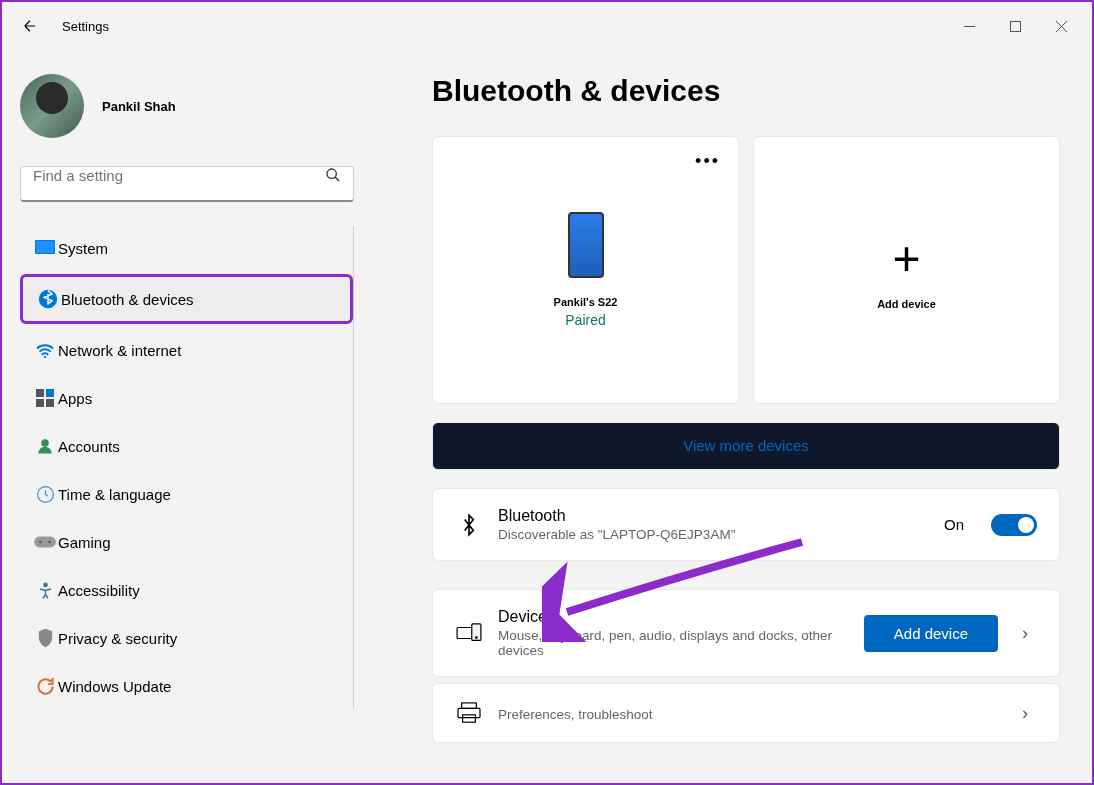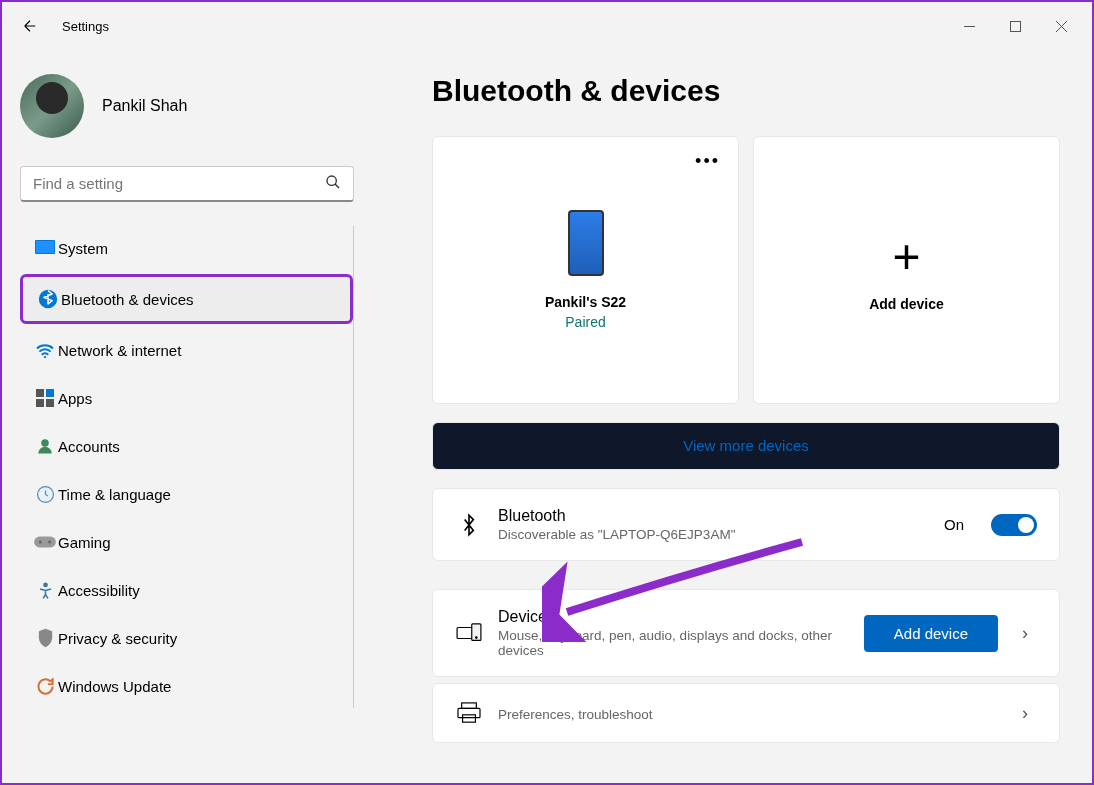--- a/index.html
+++ b/index.html
@@ -7,34 +7,34 @@
 .titlebar { display: flex; align-items: center; height: 48px; padding: 0 8px; justify-content: center; }
 .back-btn { width: 40px; height: 40px; display: flex; align-items: center; justify-content: center; cursor: pointer; border-radius: 4px; }
 .app-title { font-size: 13px; margin-left: 12px; color: #000; }
 .window-controls { margin-left: auto; display: flex; }
 .window-btn { width: 46px; height: 32px; display: flex; align-items: center; justify-content: center; cursor: pointer; color: #555; }
 .layout { display: flex; height: calc(100% - 48px); }
 .sidebar { width: 370px; padding: 0 18px 0 18px; }
 .profile { display: flex; align-items: center; gap: 18px; padding: 24px 0 20px 0; }
 .avatar { width: 64px; height: 64px; border-radius: 50%; background: linear-gradient(135deg, #4a6a5a 0%, #7a9a8a 50%, #3a5a4a 100%); position: relative; overflow: hidden; }
 .avatar::before { content: ''; position: absolute; top: 8px; left: 16px; width: 32px; height: 32px; background: #2a2a2a; border-radius: 50%; }
-.username { font-size: 16px; font-weight: 400; color: #000; }
-.search-box { display: flex; align-items: center; background: #fff; border: 1px solid #ccc; border-radius: 4px; height: 36px; padding: 0 12px; margin: 8px 0 24px 0; border-bottom: 2px solid #888; gap: 20px; }
+.username { font-size: 13px; font-weight: 700; color: #000; }
+.search-box { display: flex; align-items: flex-start; background: #fff; border: 1px solid #ccc; border-radius: 4px; height: 36px; padding: 0 12px; margin: 8px 0 24px 0; border-bottom: 2px solid #888; gap: 20px; }
 .search-box input { flex: 1; border: none; outline: none; font-size: 15px; background: transparent; }
 .nav { border-right: 1px solid #ccc; padding-right: 0; }
 .nav-item { display: flex; align-items: center; gap: 2px; padding: 11px 14px; border-radius: 4px; cursor: pointer; margin-bottom: 4px; font-size: 15px; color: #000; }
 .nav-item.active { background: #ededed; border: 3px solid #8b2bc9; border-radius: 6px; }
 .nav-icon { width: 22px; height: 22px; display: flex; align-items: center; justify-content: center; flex-shrink: 0; }
 .main { flex: 1; padding: 24px 32px 0 60px; overflow-y: auto; }
 .page-title { font-size: 30px; font-weight: 600; margin-bottom: 28px; }
 .device-cards { display: flex; gap: 14px; margin-bottom: 18px; }
 .device-card { flex: 1; background: #fff; border: 1px solid #e8e8e8; border-radius: 6px; padding: 18px; display: flex; flex-direction: column; align-items: center; justify-content: center; height: 268px; position: relative; }
 .card-more { position: absolute; top: 14px; right: 18px; font-size: 18px; letter-spacing: 2px; cursor: pointer; }
 .phone-icon { width: 36px; height: 66px; background: linear-gradient(180deg, #2b7de8 0%, #1e5fb8 100%); border-radius: 4px; border: 2px solid #333; margin-bottom: 18px; }
-.device-name { font-size: 14px; font-weight: 600; text-align: center; }
+.device-name { font-size: 11px; font-weight: 600; text-align: center; }
 .device-status { font-size: 14px; color: #0f766e; text-align: center; margin-top: 4px; }
 .add-plus { font-size: 48px; font-weight: 300; margin-bottom: 12px; }
 .link-card { background: #0f172a; border: 1px solid #e8e8e8; border-radius: 6px; padding: 14px; text-align: center; margin-bottom: 18px; }
 .link-card a { color: #0067c0; text-decoration: none; font-size: 15px; }
 .setting-row { background: #fff; border: 1px solid #e8e8e8; border-radius: 6px; padding: 18px 22px; display: flex; align-items: center; gap: 15px; margin-bottom: 6px; }
 .row-icon { width: 28px; display: flex; align-items: center; justify-content: center; color: #333; }
 .row-content { flex: 1; }
 .row-title { font-size: 16px; color: #000; }
 .row-sub { font-size: 13.5px; color: #666; margin-top: 2px; }
 .toggle-label { font-size: 15px; margin-right: 12px; }

